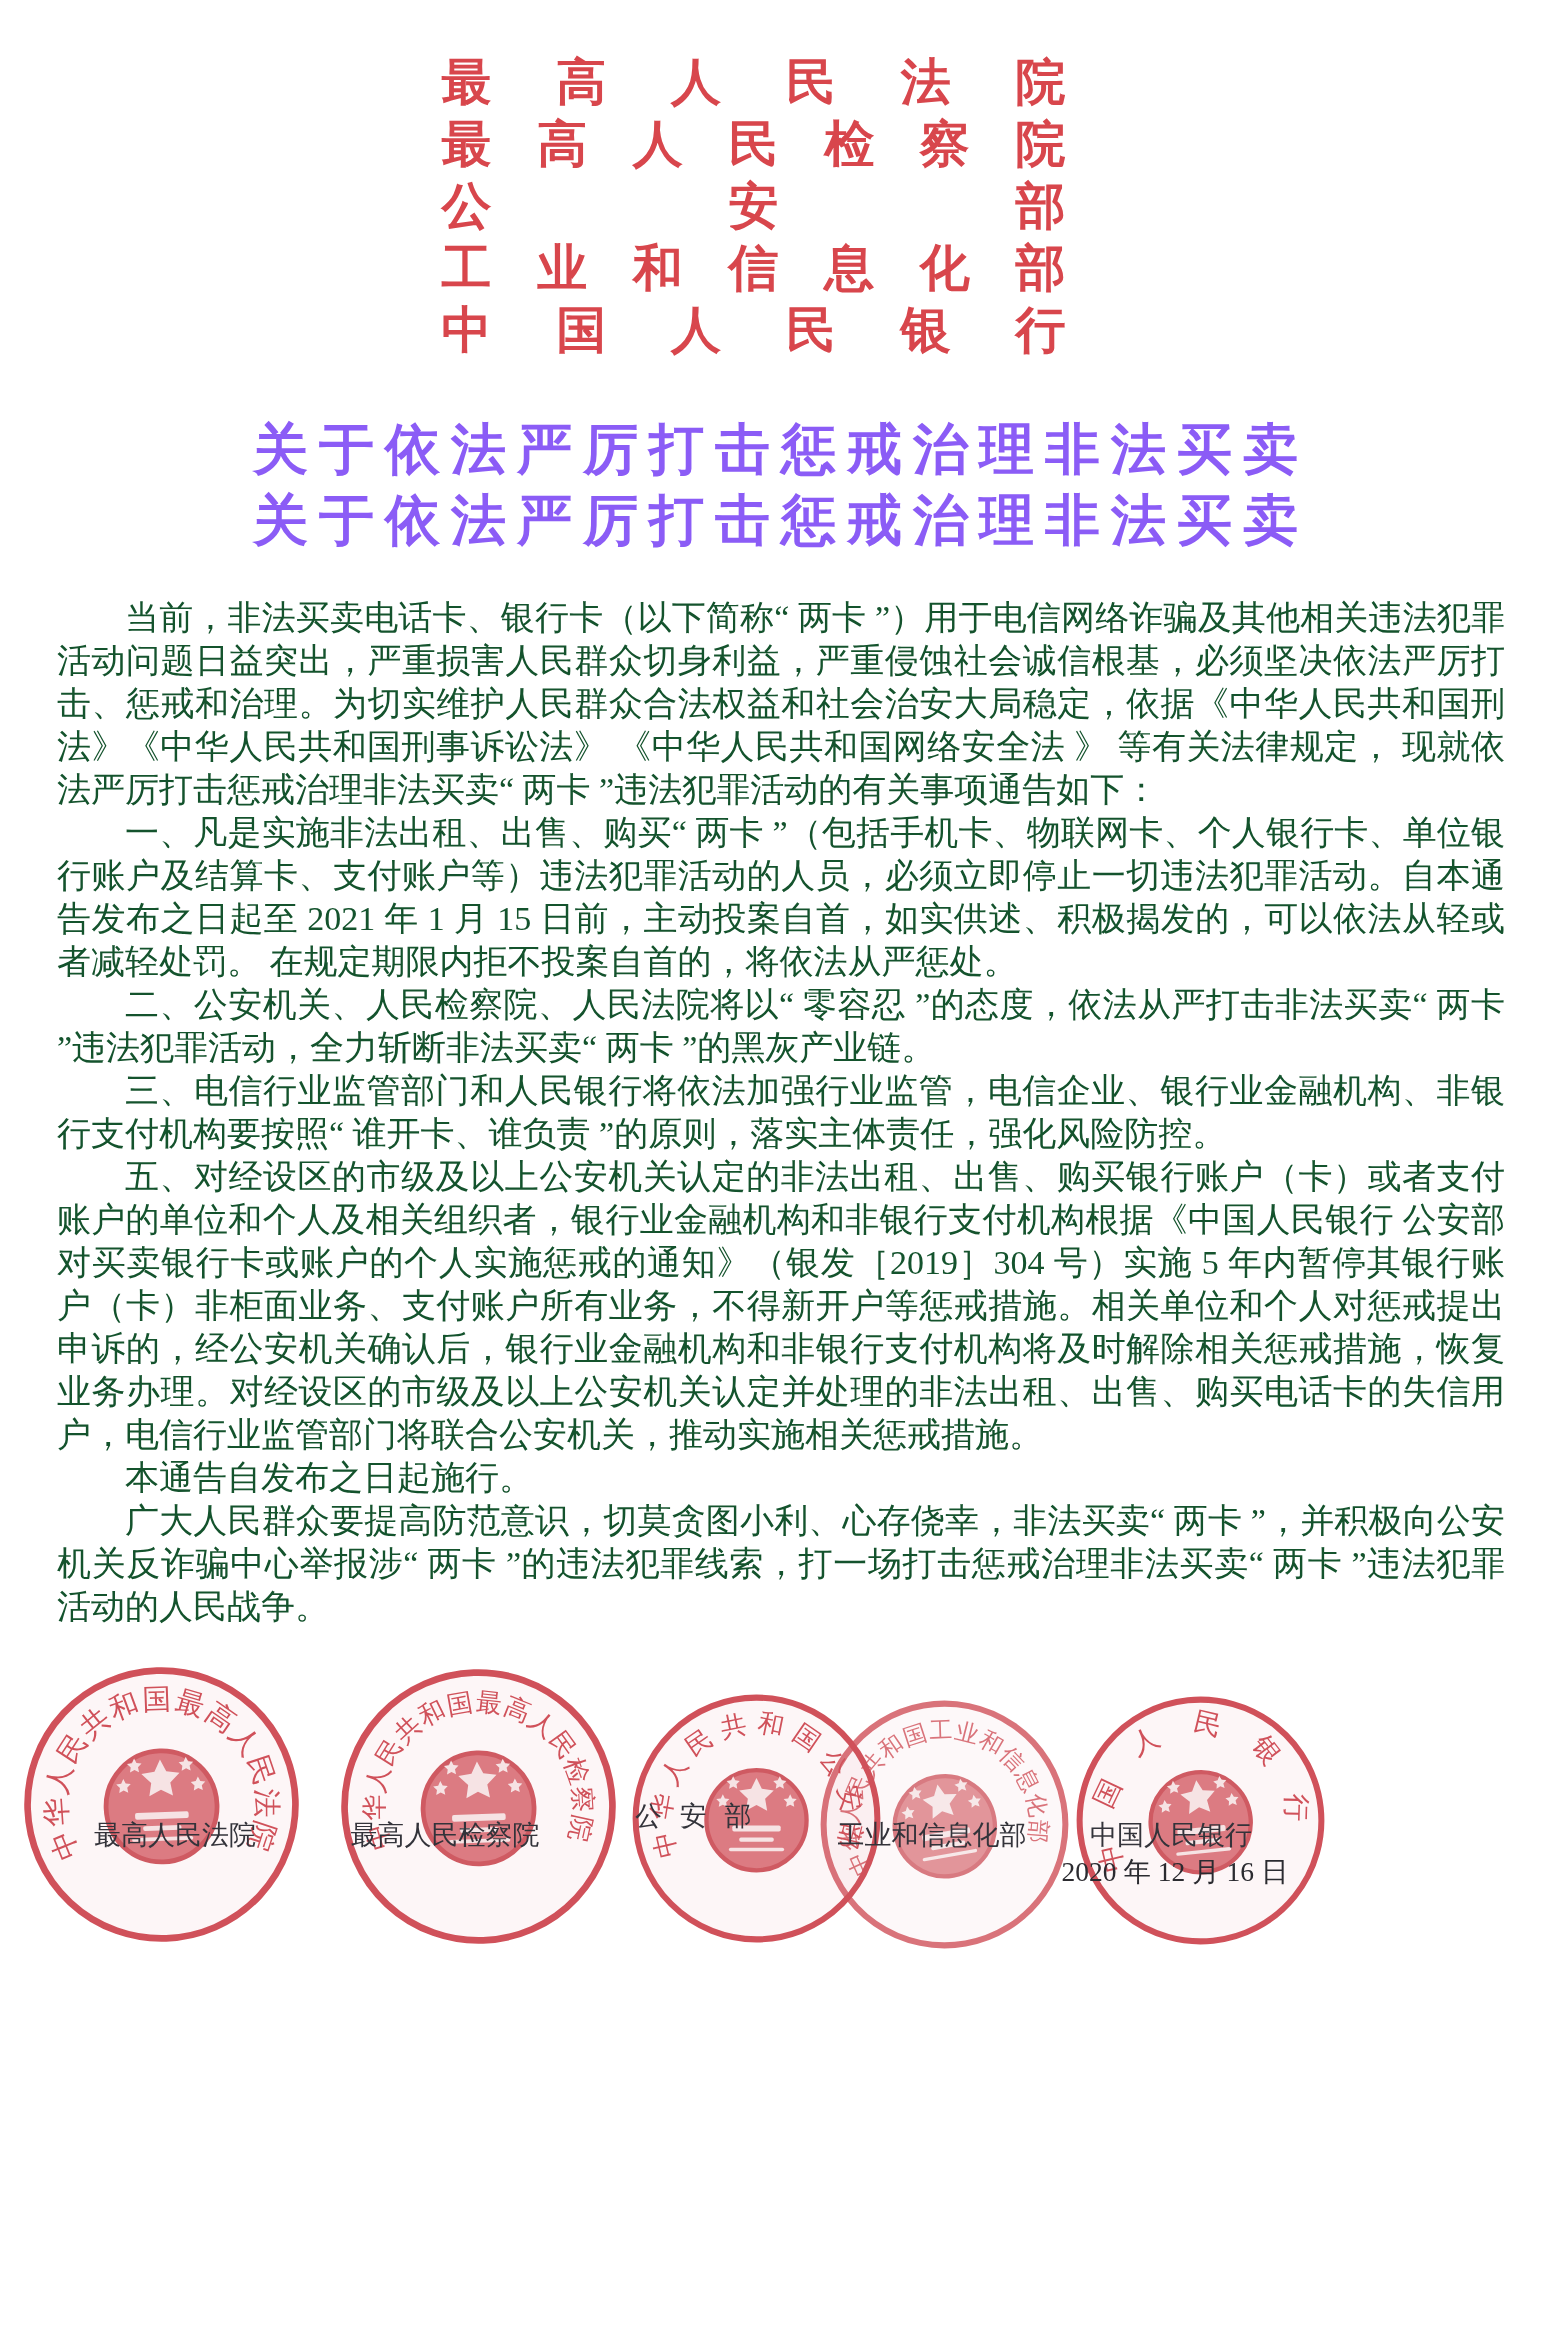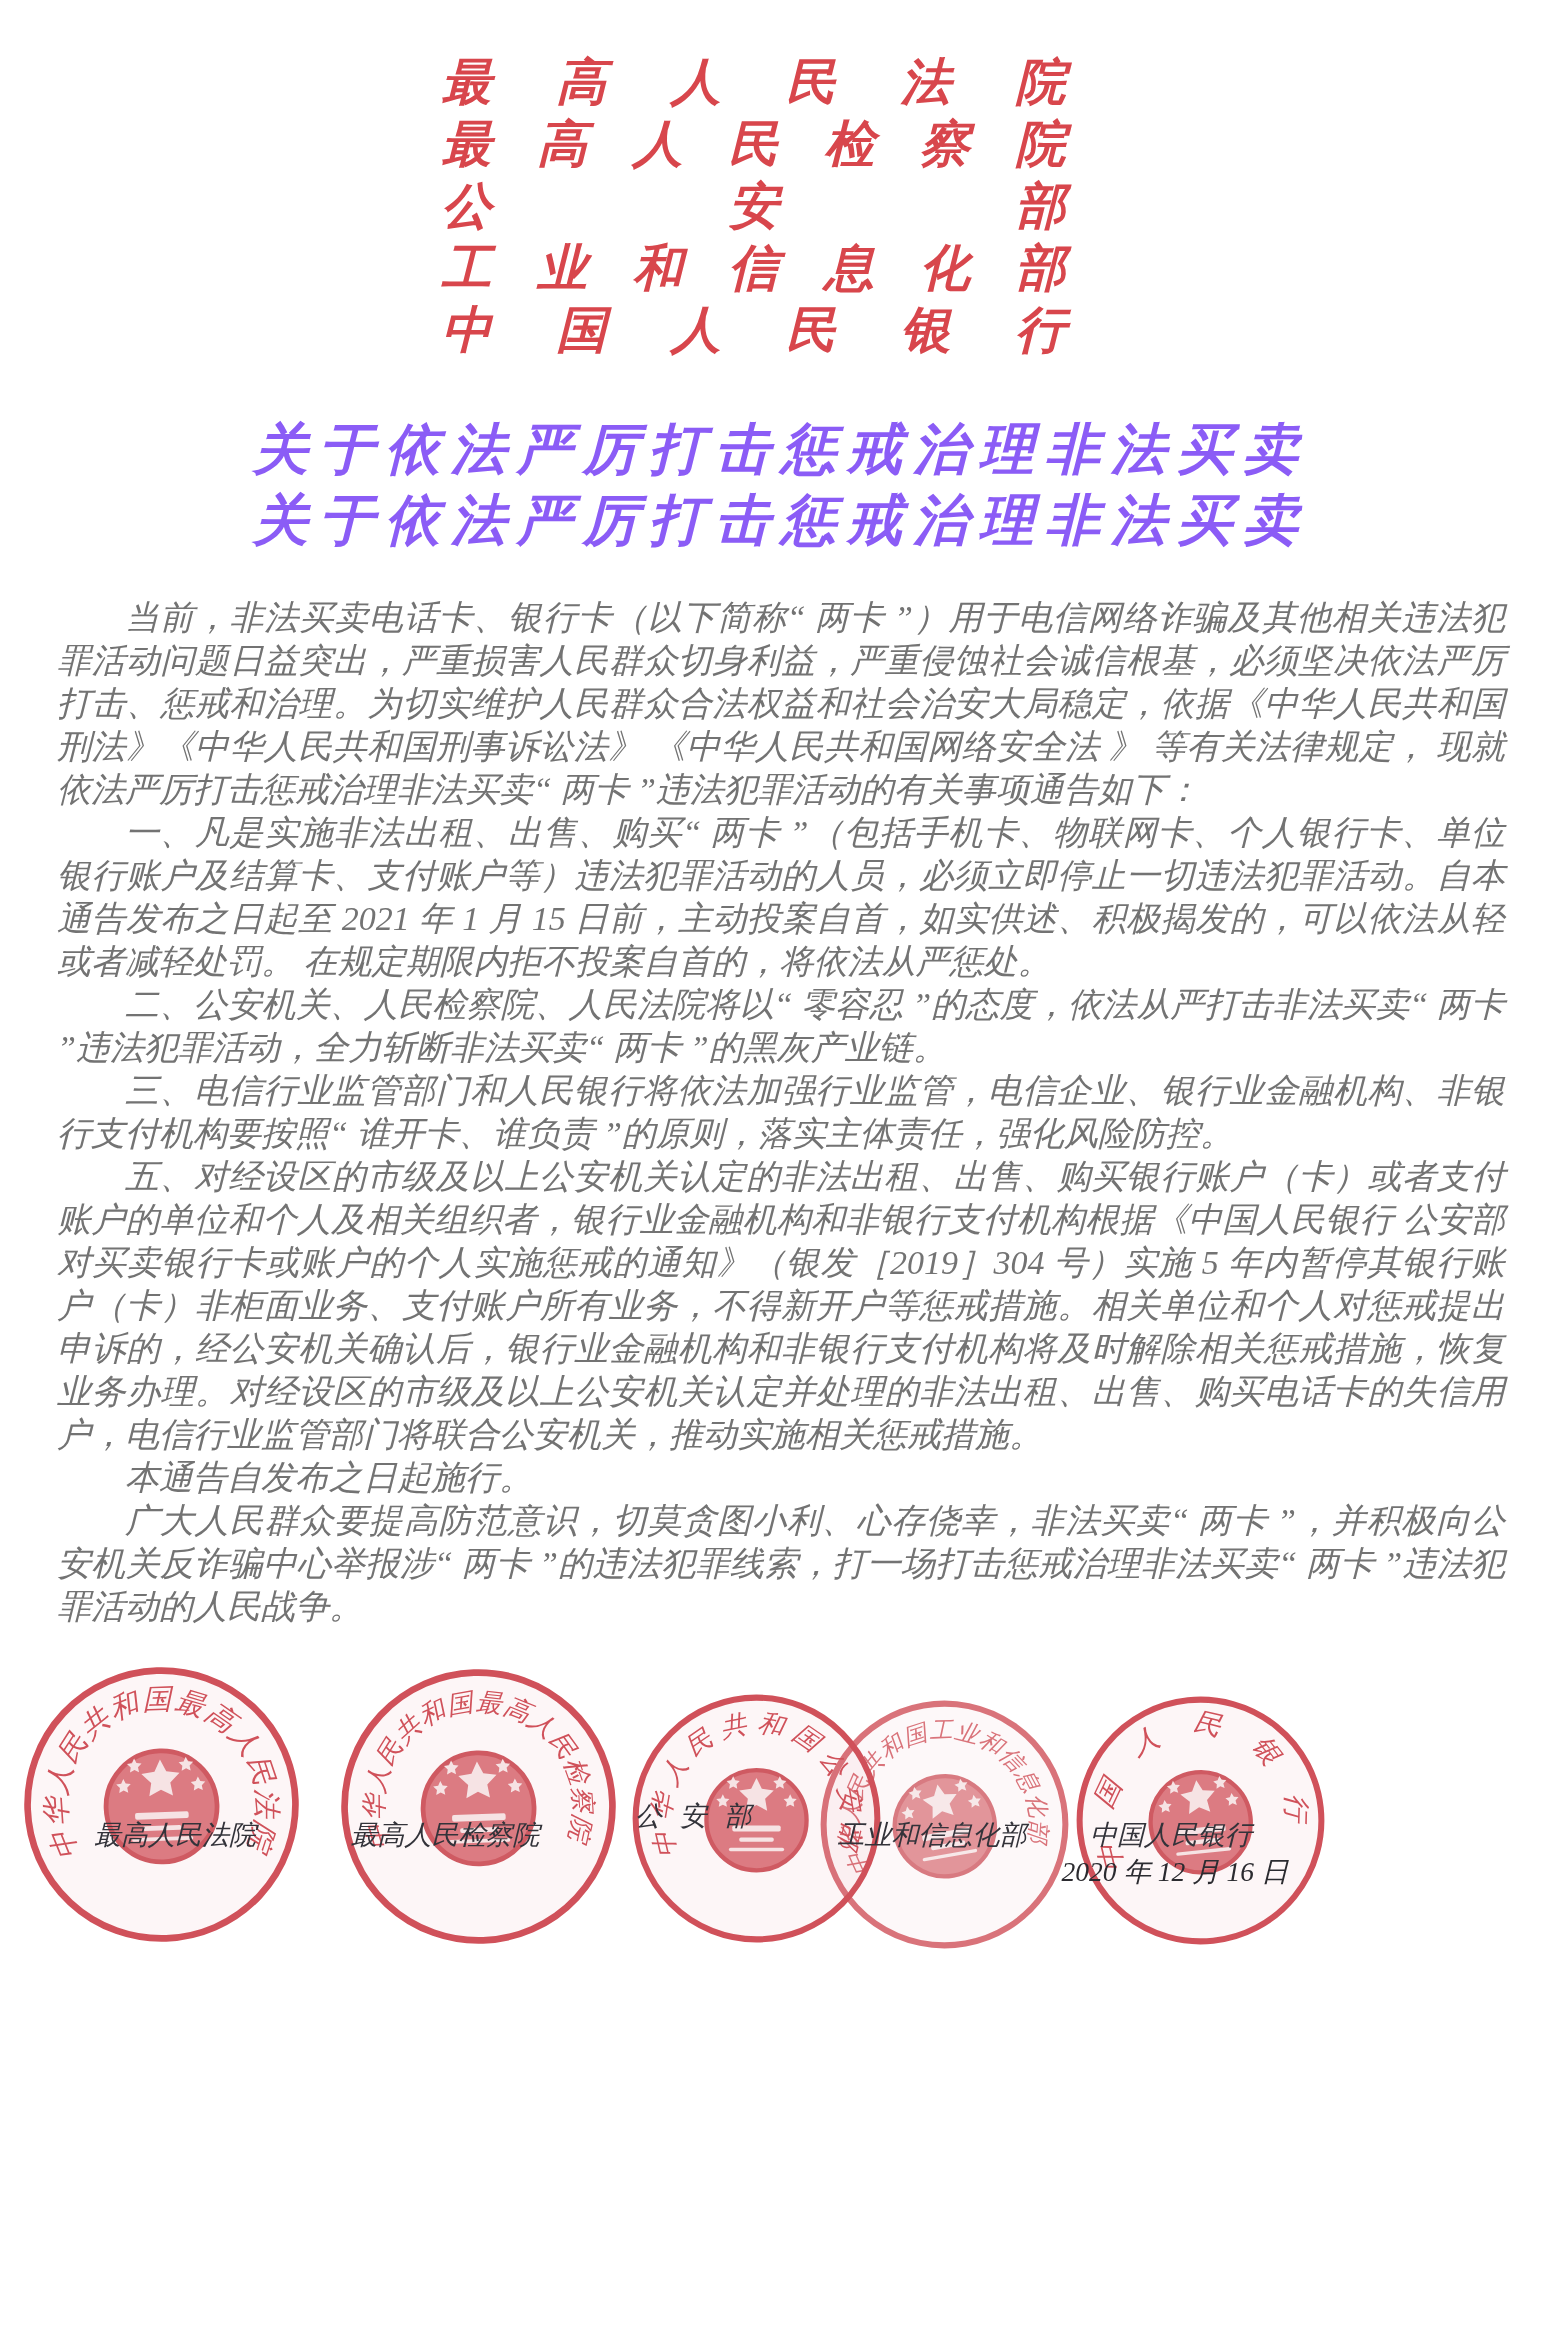--- a/index.html
+++ b/index.html
@@ -7,21 +7,20 @@
     position: relative;
     width: 1562px;
     min-height: 2343px;
     margin: 0 auto;
     background: #ffffff;
     font-family: "Liberation Serif", "DejaVu Serif", serif;
     color: #242424;
     overflow: hidden;
     box-sizing: border-box;
     padding-top: 51px;
-    font-style: italic;
   }
   
   .letterhead {
     position: relative;
     width: 624px;
     margin: 0 auto;
     left: -27.5px;
   }
   .letterhead-line {
     font-size: 50px;
@@ -42,21 +41,21 @@
     line-height: 71px;
     letter-spacing: 11px;
   }
   
   .doc-body {
     margin-top: 40px;
     padding: 0 57px;
     font-size: 34px;
     line-height: 43px;
     text-align: justify;
-    color: #737373;
+    color: #14532d;
   }
   .doc-body p {
     margin: 0;
     text-indent: 2em;
   }
   
   .seals {
     position: relative;
     margin-top: 26px;
     height: 386px;

